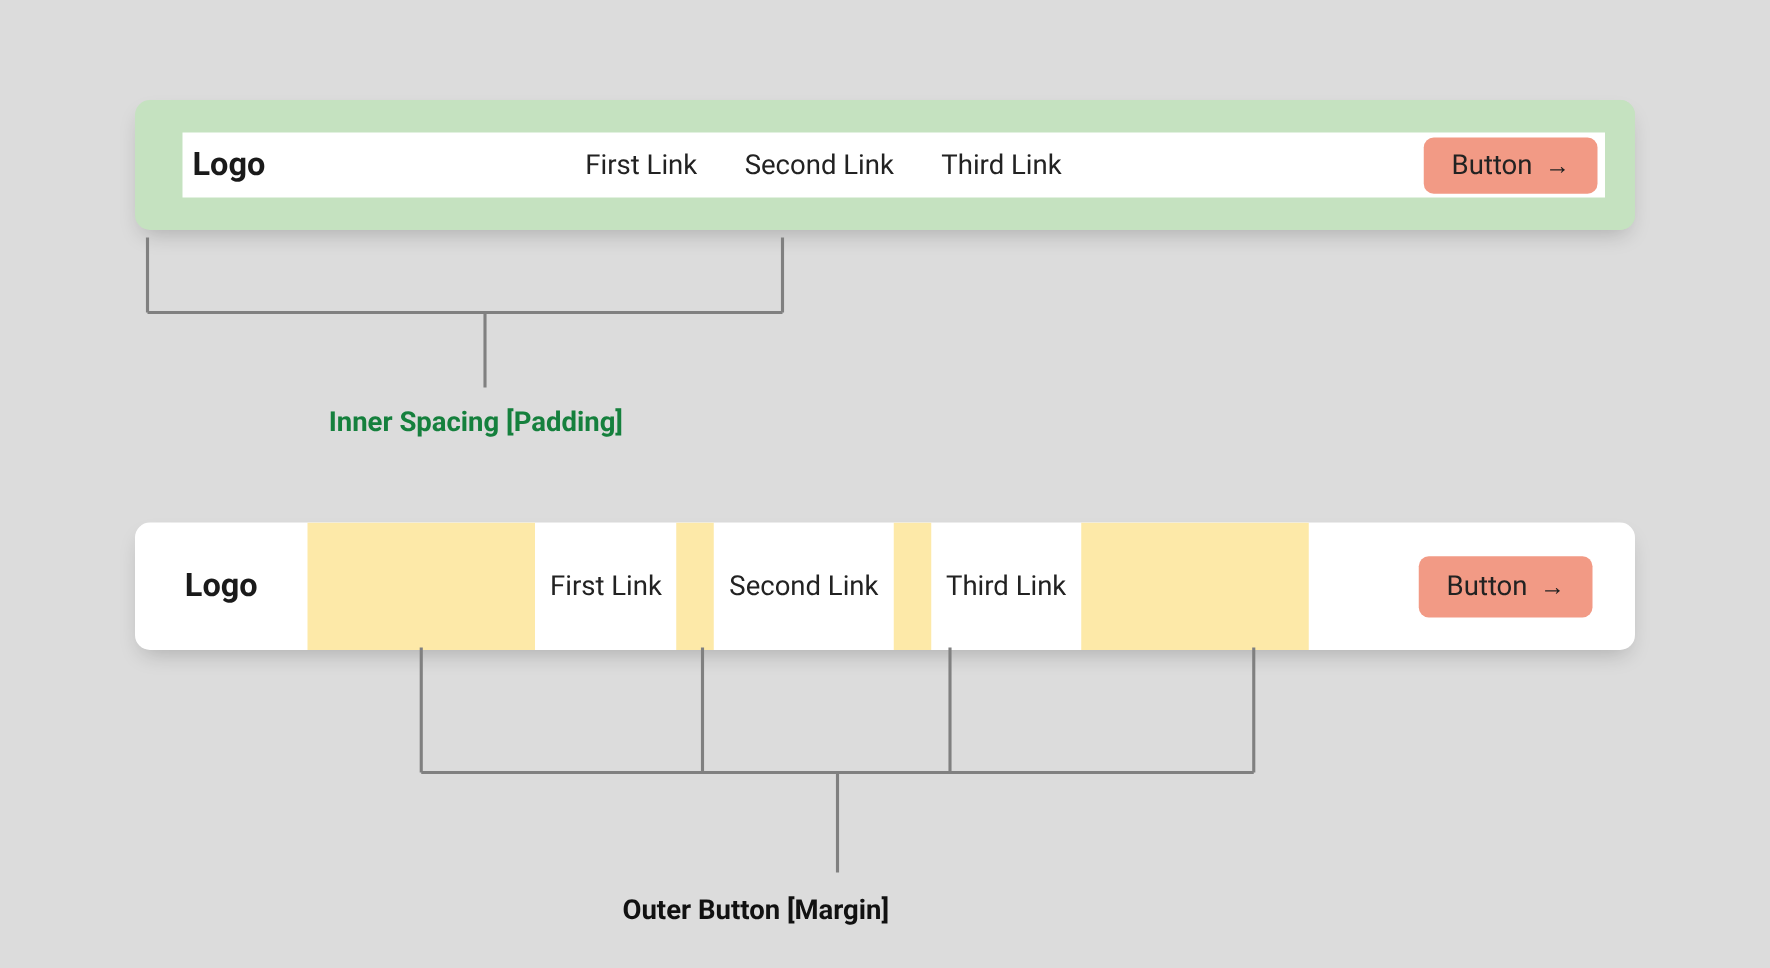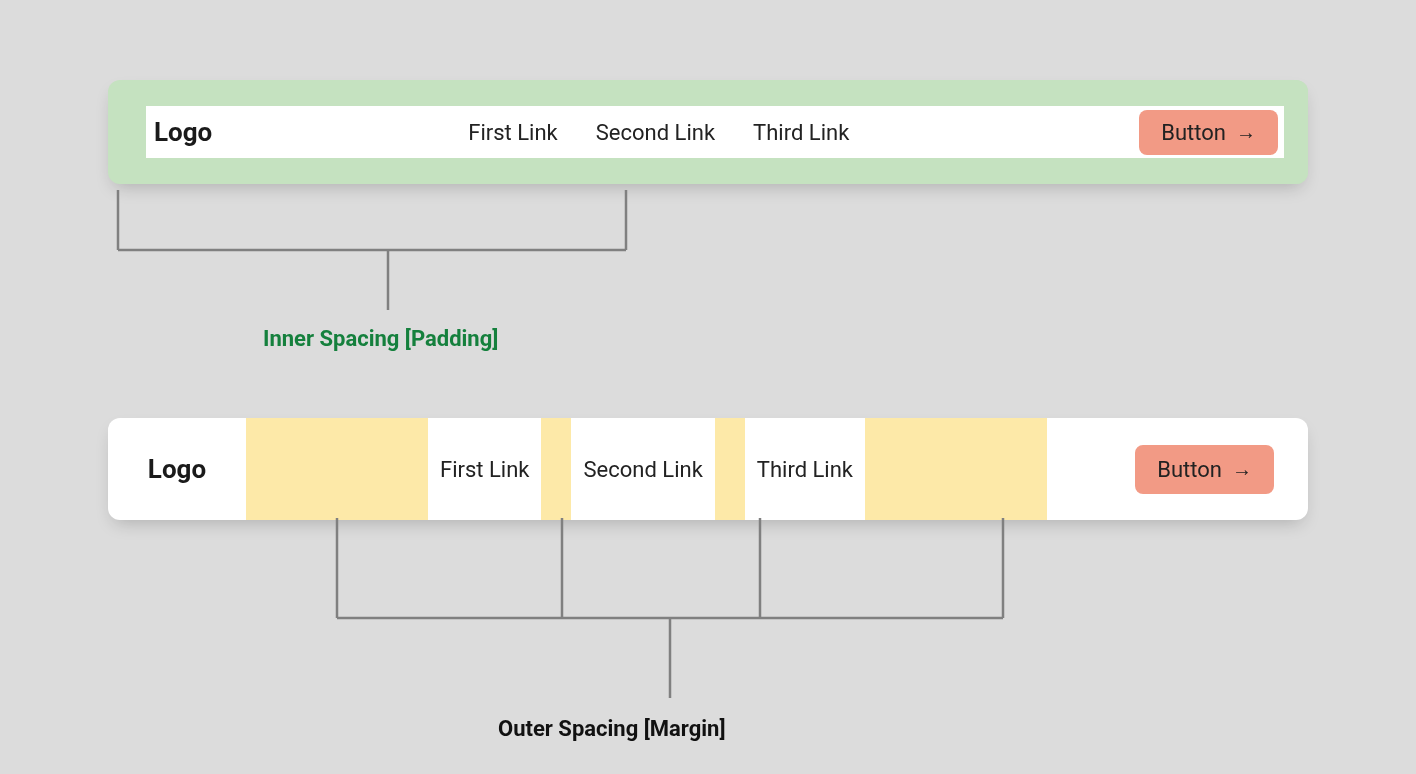--- a/index.html
+++ b/index.html
@@ -198,17 +198,17 @@
           <circle cx="652" cy="-10" r="6"></circle>
           <line x1="652" y1="-10" x2="652" y2="100"></line>
           <circle cx="895" cy="-10" r="6"></circle>
           <line x1="895" y1="-10" x2="895" y2="100"></line>
 
           <line x1="229" y1="100" x2="895" y2="100"></line>
 
           <line x1="562" y1="100" x2="562" y2="180"></line>
         </g>
       </svg>
-      <div class="ann2-label">Outer Spacing [Margin]</div>
+      <div class="ann2-label">Outer Button [Margin]</div>
     </div>
   </div>
 
 </div>
 
 </body></html>

